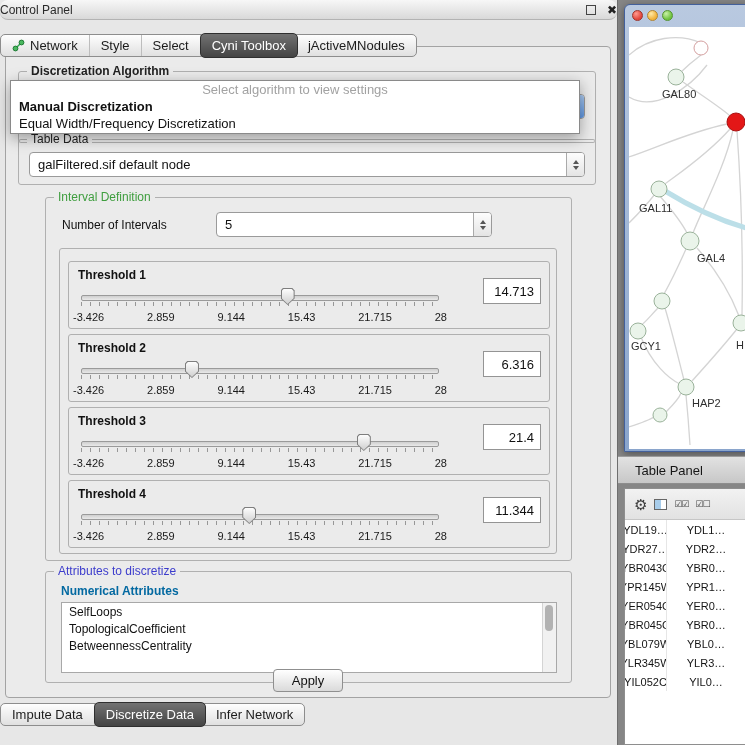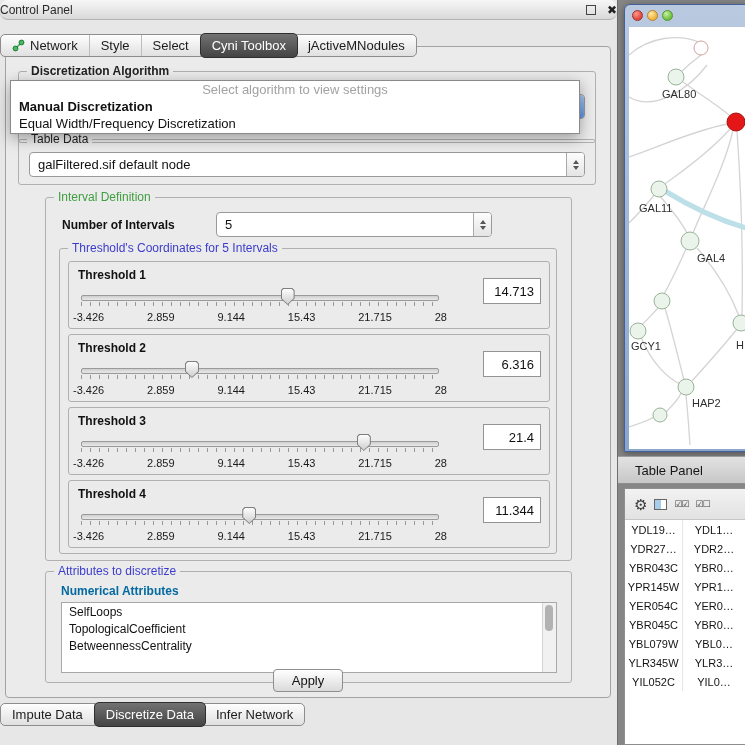--- a/index.html
+++ b/index.html
@@ -77,21 +77,21 @@
   .t-toolbar{height:30px;background:linear-gradient(#f2f2f2,#e2e2e2);border-bottom:1px solid #c6c6c6;display:flex;align-items:center;gap:7px;padding-left:9px;}
   .gear{font-size:15px;color:#3c3c3c;line-height:1;}
   .colicon{width:13px;height:11px;border:1px solid #666;background:linear-gradient(90deg,#a8cdeb 0 6px,#fff 6px);box-sizing:border-box;}
   .cbicon{font-size:9px;color:#444;letter-spacing:-1px;line-height:1;}
   .t-head{display:flex;margin-top:14px;height:19px;}
   .t-th{font-size:11px;display:flex;align-items:center;justify-content:center;box-sizing:border-box;color:#111;overflow:hidden;white-space:nowrap;}
   .t-th.c0{width:58px;background:#b2d3ee;border:1px solid #86abc9;}
   .t-th.c1{flex:1;background:#cde2f4;border:1px solid #86abc9;border-left:none;}
   .t-row{display:flex;height:19px;}
   .t-cell{font-size:11px;color:#141414;display:flex;align-items:center;justify-content:center;box-sizing:border-box;overflow:hidden;white-space:nowrap;}
-  .t-cell.c0{width:58px;border-right:1px solid #e6e6e6;}
+  .t-cell.c0{width:42px;border-right:1px solid #e6e6e6;}
   .t-cell.c1{flex:1;text-align:center;}
 </style>
 </head>
 <body>
 
 <div class="screen">
 
   <div class="cp">
     <div class="titlebar">
       <span class="title">Control Panel</span>
@@ -149,31 +149,30 @@
           <span class="cv">galFiltered.sif default node</span>
           <span class="stepper">
               <span class="arr-up"></span>
               <span class="arr-dn"></span>
             </span>
         </div>
       </div>
 
       <div class="group" style="left:39px;top:150px;width:527px;height:364px;">
         <span class="group-title green">Interval Definition</span>
-        <span style="position:absolute;left:16px;top:20px;font-size:12px;font-weight:bold;color:#111;">Number of Intervals</span>
+        <span style="position:absolute;left:16px;top:20px;font-size:12px;font-weight:normal;color:#111;">Number of Intervals</span>
         <div class="combo" style="left:170px;top:14px;width:276px;">
           <span class="cv">5</span>
           <span class="stepper">
               <span class="arr-up"></span>
               <span class="arr-dn"></span>
             </span>
         </div>
 
         <div class="group" style="left:13px;top:50px;width:498px;height:306px;">
-          <span class="group-title blue">Threshold's Coordinates for 5 Intervals</span>
 
           <div class="tbox" style="top:12px;">
             <span class="tlabel">Threshold 1</span>
             <div class="slider-wrap">
               <div class="slider-track"></div>
               <div class="slider-ticks"></div>
               <div class="thumb" style="left: calc(57.72% - 7px);"></div>
             </div>
             <div class="axis-row">
                 <span>-3.426</span>

